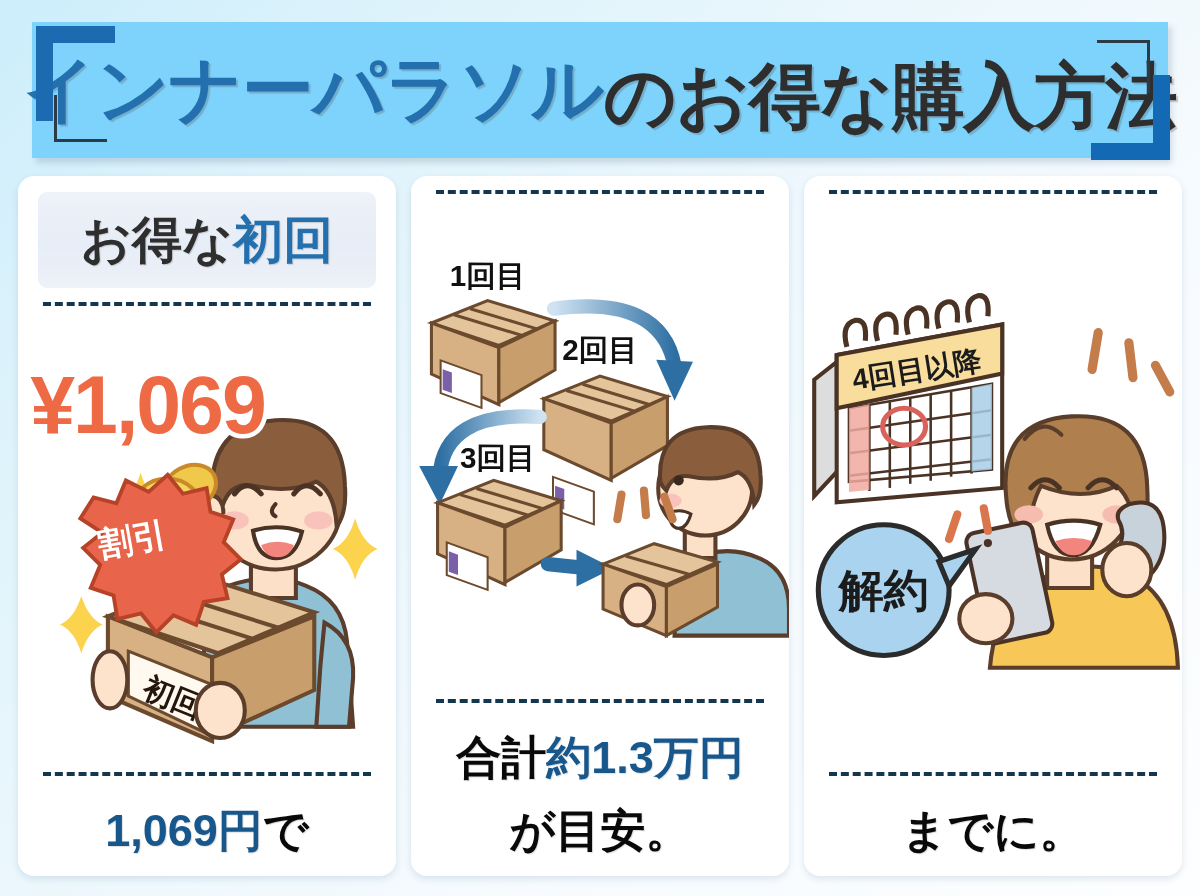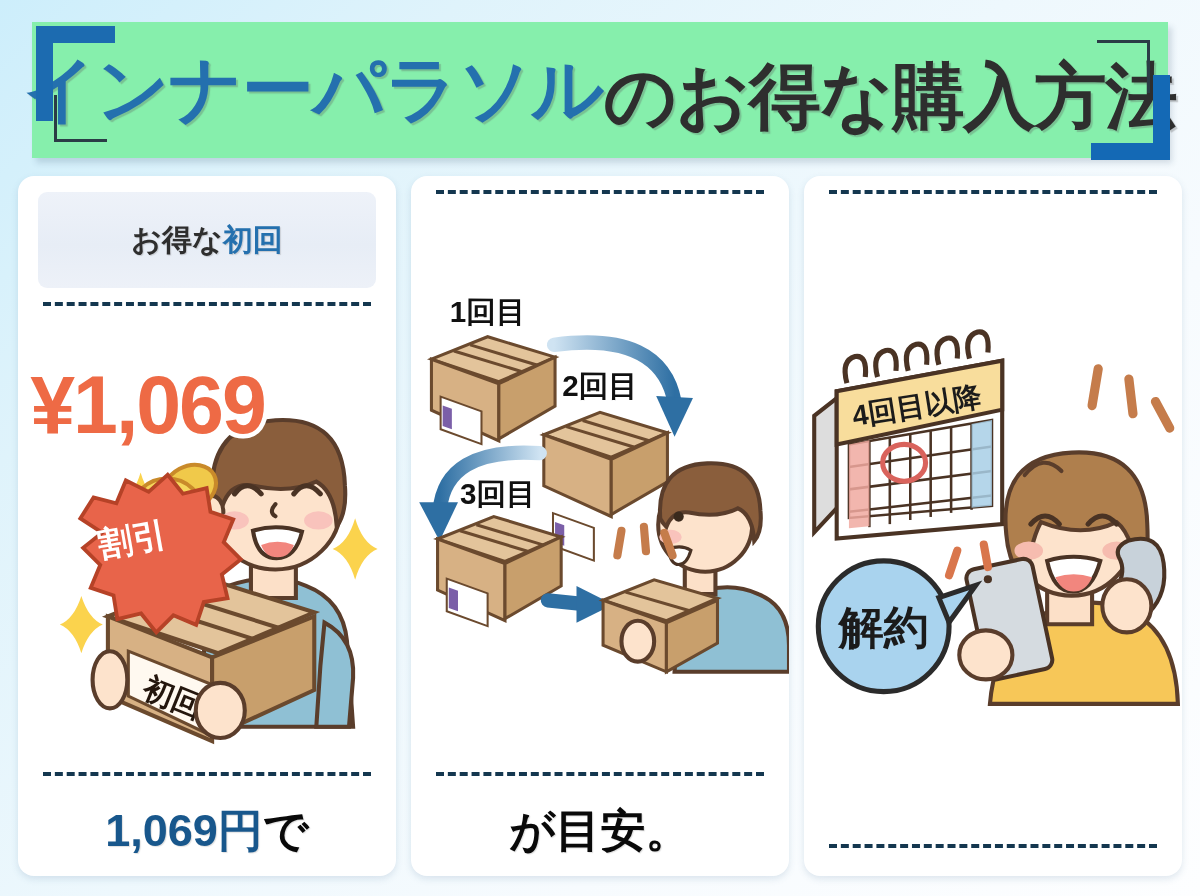--- a/index.html
+++ b/index.html
@@ -21,21 +21,21 @@
     top: 14px;
     width: 1164px;
     height: 152px;
   }
   .title-panel {
     position: absolute;
     left: 14px;
     top: 8px;
     width: 1136px;
     height: 136px;
-    background: #86efac;
+    background: #7dd3fc;
     box-shadow: 4px 5px 6px rgba(40,70,100,0.17);
   }
   .title-text {
     position: absolute;
     left: 0;
     top: 0;
     width: 1136px;
     height: 136px;
     display: flex;
     align-items: center;
@@ -101,21 +101,21 @@
     margin-top: 16px;
     width: calc(100% - 40px);
     height: 96px;
     border-radius: 9px;
     background: linear-gradient(180deg, #eef2f9 0%, #e7edf6 55%, #edf1f8 100%);
     display: flex;
     align-items: center;
     justify-content: center;
   }
   .card-head-txt {
-    font-size: 30px;
+    font-size: 50px;
     font-weight: 700;
     white-space: nowrap;
     letter-spacing: 0px;
     text-shadow: 1px 1px 1px rgba(110,110,110,0.28);
   }
   .dashed {
     width: calc(100% - 50px);
     border-top: 4px dashed #14374f;
     margin: 14px 0 0 0;
     height: 0;
@@ -325,20 +325,23 @@
         <g stroke="#C57C4B" stroke-width="8" stroke-linecap="round">
           <path d="M206 232 l-4 24"></path>
           <path d="M228 228 l2 24"></path>
           <path d="M248 234 l8 22"></path>
         </g>
       </svg>
     </div>
 
     <div class="dashed bottom"></div>
     <div class="card-foot">
+      <div class="foot-line">
+        <span class="f-dark">合計</span><span class="f-blue">約1.3万円</span>
+      </div>
       <div class="foot-line">
         <span class="f-dark">が目安。</span>
       </div>
     </div>
   </div>
 
   <div class="card">
     <div class="dashed"></div>
 
     <div class="art">
@@ -413,16 +416,19 @@
         <g>
           <circle cx="78" cy="290" r="64" fill="#A9D3EE" stroke="#2b2b2b" stroke-width="5"></circle>
           <path d="M132 262 l36 -12 l-26 36Z" fill="#A9D3EE" stroke="#2b2b2b" stroke-width="5"></path>
           <text x="78" y="306" font-family="'Liberation Sans',sans-serif" font-size="44" font-weight="700" fill="#1b1b1b" text-anchor="middle">解約</text>
         </g>
       </svg>
     </div>
 
     <div class="dashed bottom"></div>
     <div class="card-foot">
+      <div class="foot-line">
+        <span class="f-dark">までに。</span>
+      </div>
     </div>
   </div>
 
 </div>
 
 </body></html>

